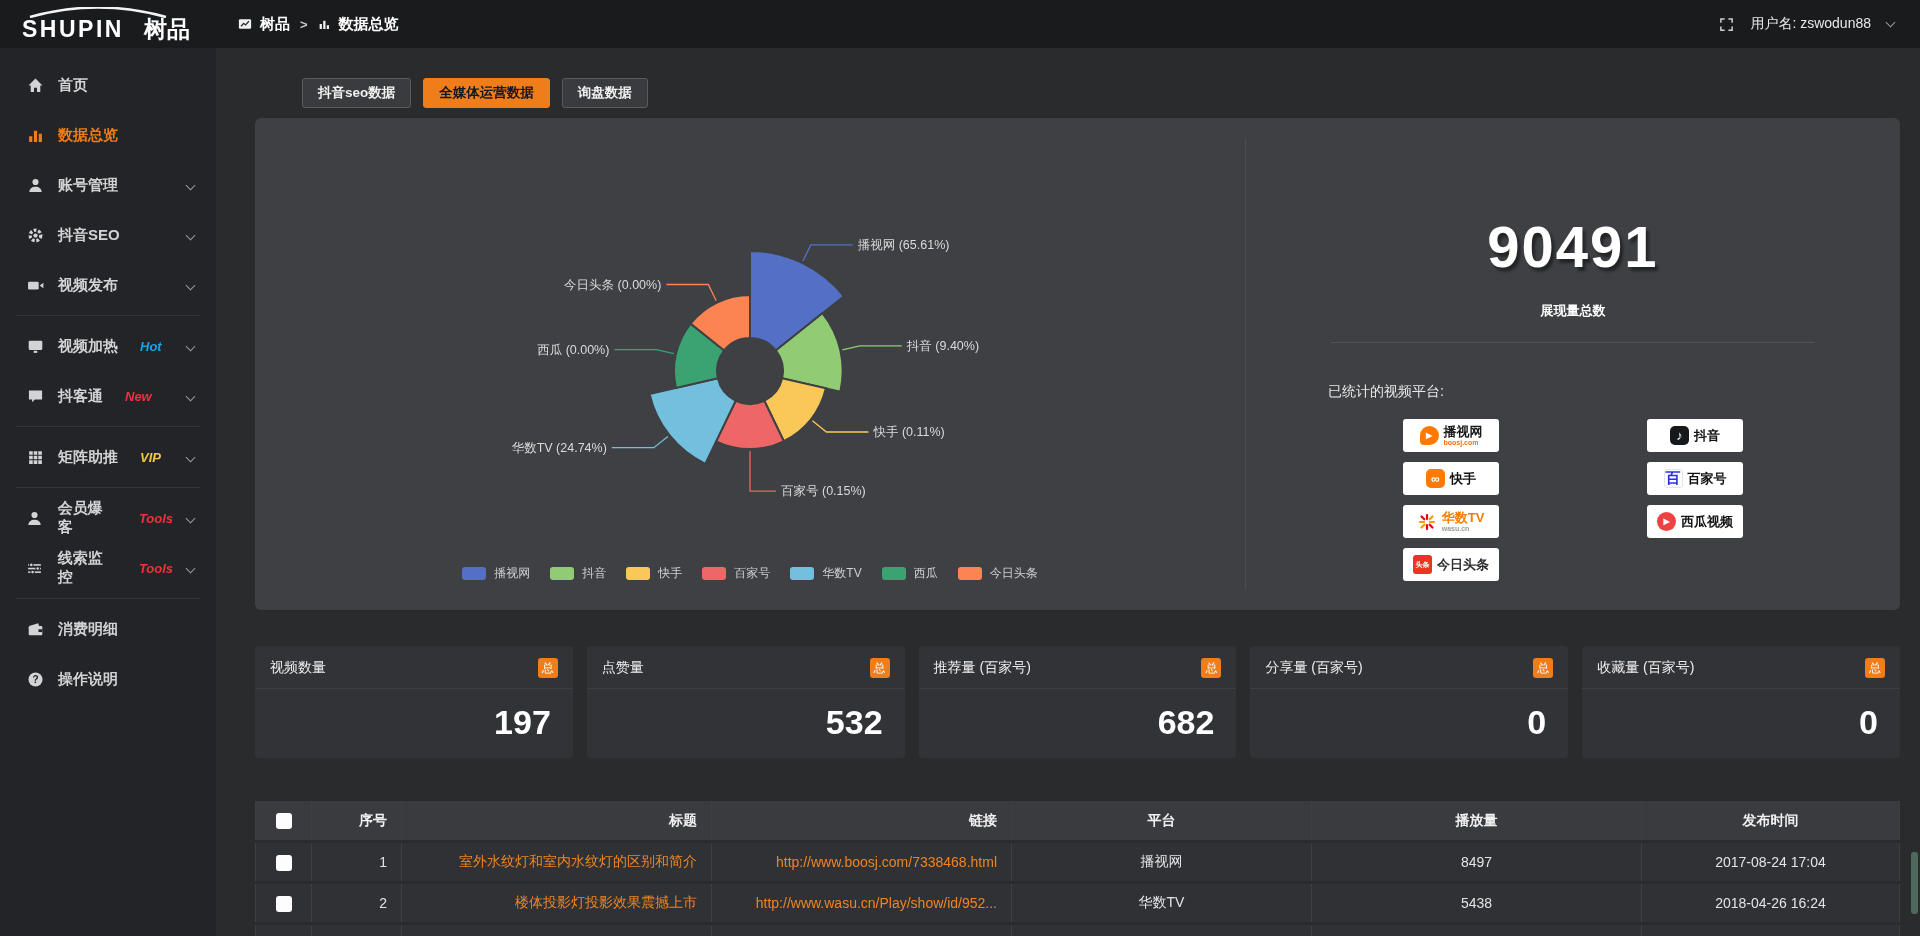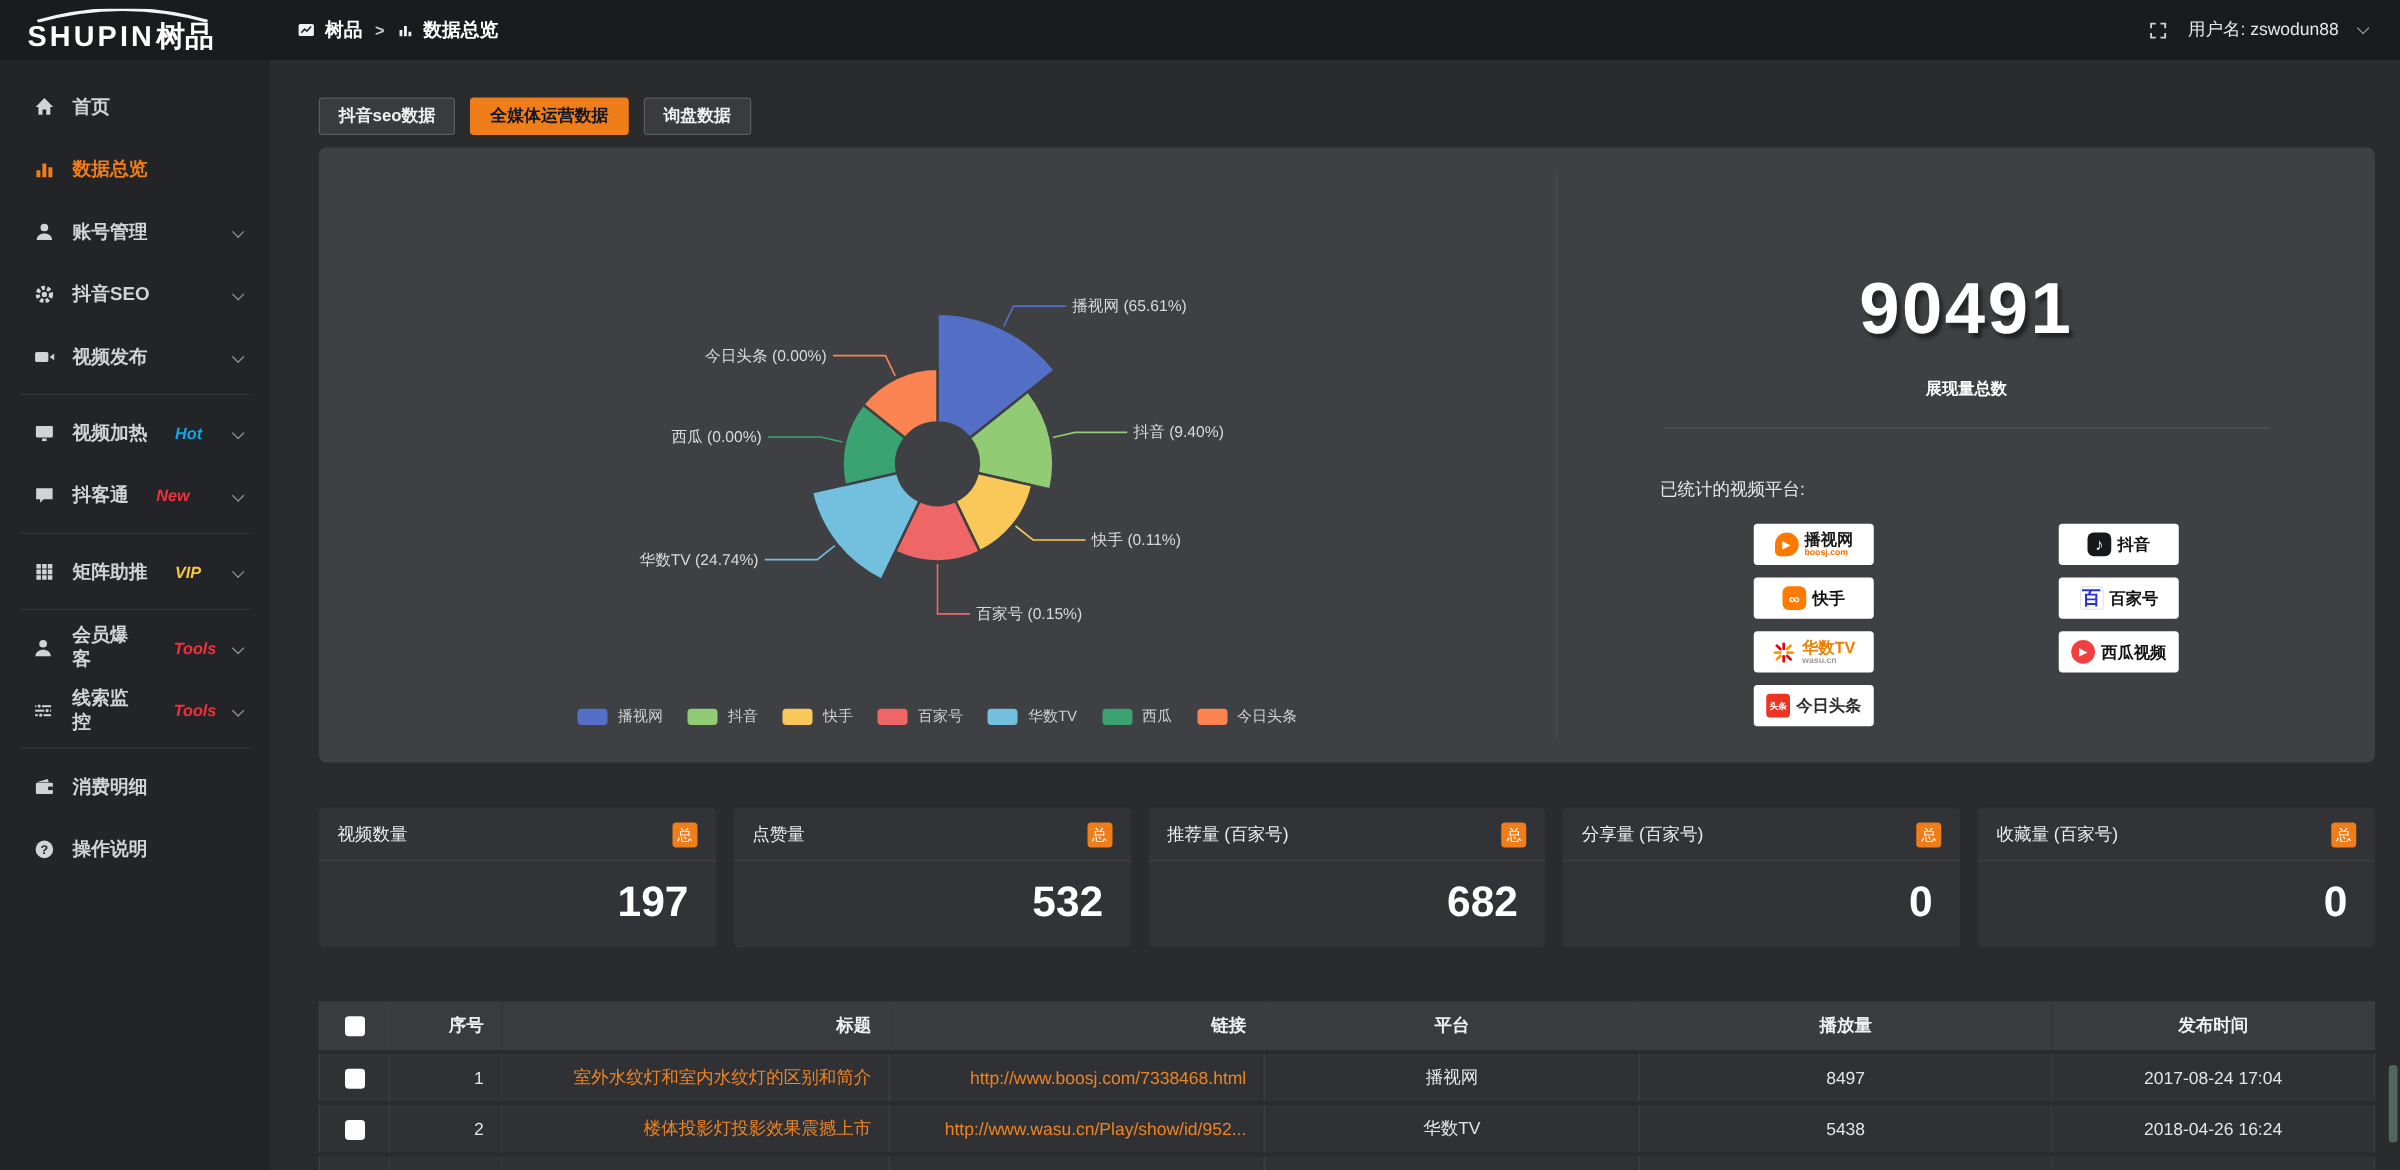--- a/index.html
+++ b/index.html
@@ -2,41 +2,41 @@
 <html style="--accent: #ee7d1a; --link: #ef8421;"><head>
 <meta charset="utf-8">
 <style>
   * { margin:0; padding:0; box-sizing:border-box; }
   html,body { width:1920px; height:936px; overflow:hidden; }
   body { background:#2a2b2d; font-family:"Liberation Sans", sans-serif; color:#e6e6e6; position:relative; }
 
   
   .topbar { position:absolute; top:0; left:0; right:0; height:48px; background:#1a1b1d; display:flex; align-items:center; z-index:20; }
   .logo { width:216px; padding-left:22px; display:flex; flex-direction:column; align-items:flex-start; }
-  .logo-line { font-size:23px; font-weight:bold; color:#fff; display:flex; gap:1px; align-items:baseline; line-height:1; }
+  .logo-line { font-size:23px; font-weight:bold; color:#fff; display:flex; gap:20px; align-items:baseline; line-height:1; }
   .logo-en { letter-spacing:2.5px; font-weight:800; }
   .breadcrumb { display:flex; align-items:center; gap:8px; margin-left:22px; font-size:15px; color:#fff; font-weight:600; }
   .bc-sep { color:#c7c8ca; font-size:13px; margin:0 2px; }
   .bc-icon { display:inline-flex; align-items:center; }
   .topbar-right { margin-left:auto; display:flex; align-items:center; gap:16px; padding-right:26px; font-size:14px; color:#e8e8e8; }
   .chev { display:inline-block; width:7px; height:7px; border-right:1.6px solid #97989b; border-bottom:1.6px solid #97989b; transform:rotate(45deg); }
   .topbar-right .chev { margin-top:-4px; }
 
   
   .sidebar { position:absolute; top:48px; left:0; bottom:0; width:216px; background:#232427; padding-top:12px; }
   .side-item { height:50px; display:flex; align-items:center; padding:0 22px 0 26px; gap:14px; font-size:15px; font-weight:600; color:#d2d3d5; cursor:pointer; }
   .side-item.active { color:var(--accent,#ee7d1a); }
   .side-icon { width:18px; display:inline-flex; justify-content:center; }
   .side-tag { font-style:italic; font-weight:bold; font-size:13px; margin-left:8px; }
   .side-item .chev { margin-left:auto; }
   .side-divider { height:1px; background:#333438; margin:5px 16px; }
 
   
   .main { position:absolute; left:216px; top:48px; right:0; bottom:0; padding:30px 20px 0 39px; overflow:hidden; }
-  .tabs { display:flex; gap:12px; }
+  .tabs { display:flex; gap:12px;margin-left:47px; }
   .tab { height:30px; padding:0 15px; background:#3a3b3e; border:1px solid #5a5b5e; border-radius:3px; color:#f0f0f0; font-size:13.5px; font-weight:600; cursor:pointer; font-family:inherit; }
   .tab.active { background:var(--accent,#ee7d1a); border-color:var(--accent,#ee7d1a); color:#0f172a;font-family:Liberation Mono, monospace; }
 
   
   .chart-panel { margin-top:10px; height:492px; background:#3e4044; border-radius:6px; display:flex; }
   .chart-left { flex:0 0 990px; position:relative; }
   .chart-left svg.pie { position:absolute; left:0; top:28px; }
   .legend { position:absolute; bottom:28px; left:0; right:0; display:flex; justify-content:center; gap:20px; }
   .legend-item { display:flex; align-items:center; gap:8px; font-size:12px; color:#cfcfd1; cursor:pointer; }
   .legend-swatch { width:24px; height:13px; border-radius:3px; display:inline-block; }

